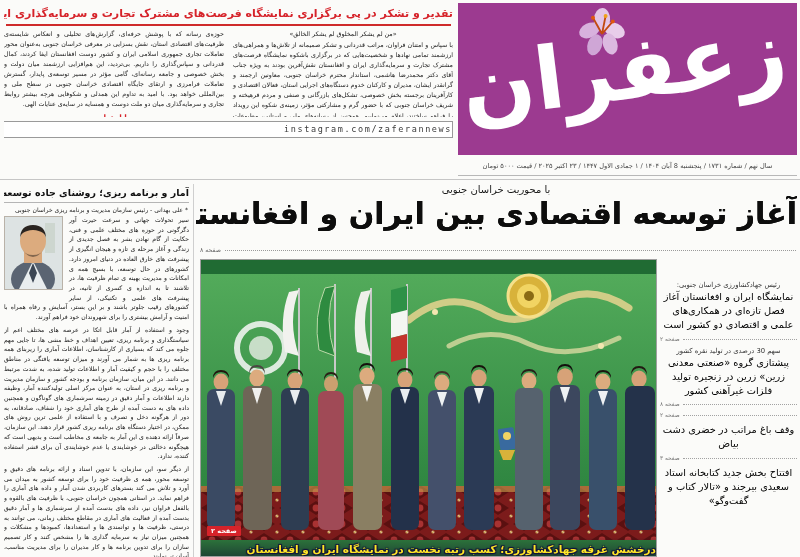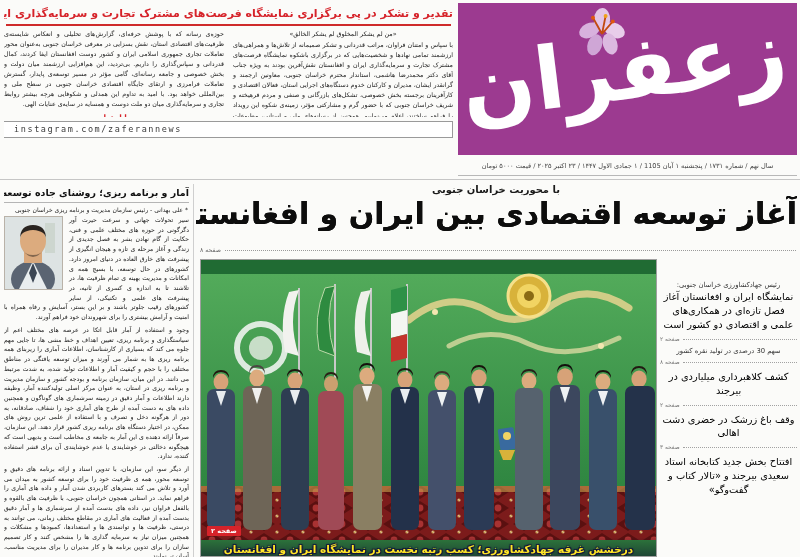--- a/index.html
+++ b/index.html
@@ -25,49 +25,49 @@
   .apprec{position:absolute;top:4px;left:4px;width:449px;height:146px;overflow:hidden;}
   .apprec-headline{font-size:11px;font-weight:bold;color:#d6232a;text-align:center;white-space:nowrap;overflow:hidden;padding-top:3px;}
   .apprec-rule{border:none;border-top:2px solid #cf2b2b;margin:4px 2px 3px 2px;}
   .apprec-cols{display:flex;gap:9px;height:88px;overflow:hidden;}
   .apprec-col{flex:1;font-size:6.3px;line-height:1.6;text-align:justify;color:#222;}
   .basmala{text-align:center;display:block;margin-bottom:1px;}
   .sig{text-align:center;color:#d6232a;font-weight:bold;}
   .sig-1{font-size:7.5px;margin-top:2px;}
   .insta-bar{
     margin-top:4px;border:1px solid #9a9a9a;height:15px;line-height:15px;width:438px;
-    direction:ltr;text-align:left;padding-left:10px;
+    direction:ltr;text-align:right;padding-left:10px;
     font-family:"DejaVu Sans Mono", monospace;font-size:8.5px;letter-spacing:1.6px;color:#3a3a3a;background:#fff;
   }
   
   .rule-h-top{position:absolute;top:179px;left:0;width:800px;border-top:1px solid #c6c6c6;}
   .rule-v-left{position:absolute;top:184px;left:193px;height:373px;border-left:1px solid #cfcfcf;}
   
   .opinion{position:absolute;top:187px;left:4px;width:185px;height:370px;overflow:hidden;}
   .opinion-title{font-size:9.5px;font-weight:bold;text-align:center;white-space:nowrap;overflow:hidden;border-bottom:1px solid #b5b5b5;padding-bottom:4px;}
   .opinion-byline{font-size:6.1px;color:#222;margin:3px 1px 2px 1px;text-align:justify;}
   .author-photo{float:left;width:57px;height:72px;margin:1px 6px 3px 0;border:1px solid #b9b2a8;background:#dfe4e4;}
   .opinion p{font-size:6.15px;line-height:1.58;text-align:justify;margin:0 0 3px 0;color:#141414;}
   
-  .lead-kicker{position:absolute;top:184px;left:196px;width:600px;text-align:center;font-size:10px;font-weight:bold;color:#1a1a1a;}
+  .lead-kicker{position:absolute;top:184px;left:196px;width:600px;text-align:center;font-size:10px;font-weight:normal;color:#1a1a1a;}
   .lead-headline{
     position:absolute;top:196px;left:196px;width:601px;text-align:center;
     font-size:30px;font-weight:bold;color:#0d0d0d;white-space:nowrap;overflow:hidden;
     text-shadow:0 0 .6px #000;letter-spacing:-.3px;
   }
   .pageref-line{position:absolute;top:246px;left:200px;width:596px;display:flex;align-items:center;gap:4px;}
   .pageref-line .dots{flex:1;border-bottom:1px dotted #9a9a9a;height:1px;}
   .pageref{font-size:6.2px;color:#666;white-space:nowrap;}
   
   .photo{position:absolute;top:259px;left:200px;width:457px;height:298px;border:1px solid #9f9f9f;box-sizing:border-box;overflow:hidden;background:#2f7d3c;}
   .photo svg{display:block;}
   .caption-bar{
     position:absolute;left:0;right:0;bottom:0;height:18px;
     background:linear-gradient(rgba(15,15,45,.05),rgba(15,15,45,.5));
-    text-align:center;
+    text-align:right;
   }
   .caption-text{
     font-size:10.5px;font-weight:bold;color:#ffe627;line-height:18px;white-space:nowrap;
     text-shadow:1px 1px 1px #12123a,-1px -1px 1px #12123a,1px -1px 1px #12123a,-1px 1px 1px #12123a;
   }
   .photo-badge{
     position:absolute;left:6px;bottom:20px;background:#d6232a;color:#fff;
     font-size:6.5px;font-weight:bold;padding:1px 4px;border-radius:1px;
   }
   
@@ -91,21 +91,21 @@
       <ellipse cx="44" cy="26" rx="12" ry="8" fill="#e8cdea" transform="rotate(25 44 26)"></ellipse>
       <ellipse cx="22" cy="42" rx="8" ry="12" fill="#cfa6d6" transform="rotate(20 22 42)"></ellipse>
       <ellipse cx="39" cy="41" rx="8" ry="12" fill="#dcb9e0" transform="rotate(-18 39 41)"></ellipse>
       <path d="M30 30 L20 12 M30 30 L34 10 M30 30 L42 16" stroke="#c24a10" stroke-width="2" fill="none"></path>
       <circle cx="20" cy="12" r="2.2" fill="#e0570f"></circle>
       <circle cx="34" cy="10" r="2.2" fill="#f0a21a"></circle>
       <circle cx="42" cy="16" r="2.2" fill="#e0570f"></circle>
     </g>
   </svg>
 </div>
-<div class="dateline">سال نهم / شماره ۱۷۳۱ / پنجشنبه ۱ آبان 1105 / ۱ جمادی الاول ۱۴۴۷ / ۲۳ اکتبر ۲۰۲۵ / قیمت ۵۰۰۰ تومان</div>
+<div class="dateline">سال نهم / شماره ۱۷۳۱ / پنجشنبه 8 آبان ۱۴۰۴ / ۱ جمادی الاول ۱۴۴۷ / ۲۳ اکتبر ۲۰۲۵ / قیمت ۵۰۰۰ تومان</div>
 
 <div class="apprec">
   <div class="apprec-headline">تقدیر و تشکر در پی برگزاری نمایشگاه فرصت‌های مشترک تجارت و سرمایه‌گذاری ایران و افغانستان</div>
   <hr class="apprec-rule">
   <div class="apprec-cols">
     <div class="apprec-col">
       <span class="basmala">«من لم یشکر المخلوق لم یشکر الخالق»</span>
       <span>با سپاس و امتنان فراوان، مراتب قدردانی و تشکر صمیمانه از تلاش‌ها و همراهی‌های ارزشمند تمامی نهادها و شخصیت‌هایی که در برگزاری باشکوه نمایشگاه فرصت‌های مشترک تجارت و سرمایه‌گذاری ایران و افغانستان نقش‌آفرین بودند به ویژه جناب آقای دکتر محمدرضا هاشمی، استاندار محترم خراسان جنوبی، معاونین ارجمند و گرانقدر ایشان، مدیران و کارکنان خدوم دستگاه‌های اجرایی استان، فعالان اقتصادی و کارآفرینان برجسته بخش خصوصی، تشکل‌های بازرگانی و صنفی و مردم فرهیخته و شریف خراسان جنوبی که با حضور گرم و مشارکتی مؤثر، زمینه‌ی شکوه این رویداد را فراهم ساختند، اعلام می‌نماییم. همچنین از رسانه‌های ملی و استانی، مطبوعات محترم، خبرگزاری‌ها، پایگاه‌های خبری، خبرنگاران، عکاسان و اهالی فرهیخته‌ی</span>
     </div>
     <div class="apprec-col">
@@ -288,36 +288,36 @@
     <div class="sb-kicker">رئیس جهادکشاورزی خراسان جنوبی:</div>
     <div class="sb-title">نمایشگاه ایران و افغانستان آغاز فصل تازه‌ای در همکاری‌های علمی و اقتصادی دو کشور است</div>
     <div class="sb-rule">
       <div class="dots"></div>
       <span class="sb-page">صفحه ۲</span>
     </div>
   </div>
 
   <div class="sb-item">
     <div class="sb-kicker">سهم 30 درصدی در تولید نقره کشور</div>
+    <div class="sb-title">پیشتازی گروه «صنعتی معدنی زرین» زرین در زنجیره تولید فلزات غیرآهنی کشور</div>
     <div class="sb-rule">
       <div class="dots"></div>
       <span class="sb-page">صفحه ۸</span>
     </div>
   </div>
 
   <div class="sb-item">
-    <div class="sb-title">کشف کلاهبرداری میلیاردی در بیرجند</div>
     <div class="sb-rule">
       <div class="dots"></div>
       <span class="sb-page">صفحه ۲</span>
     </div>
   </div>
 
   <div class="sb-item">
-    <div class="sb-title">وقف باغ زرشک در خضری دشت اهالی</div>
+    <div class="sb-title">وقف باغ مراتب در خضری دشت بیاض</div>
     <div class="sb-rule">
       <div class="dots"></div>
       <span class="sb-page">صفحه ۳</span>
     </div>
   </div>
 
   <div class="sb-item">
     <div class="sb-title">افتتاح بخش جدید کتابخانه استاد سعیدی بیرجند و «تالار کتاب و گفت‌وگو»</div>
   </div>
 

